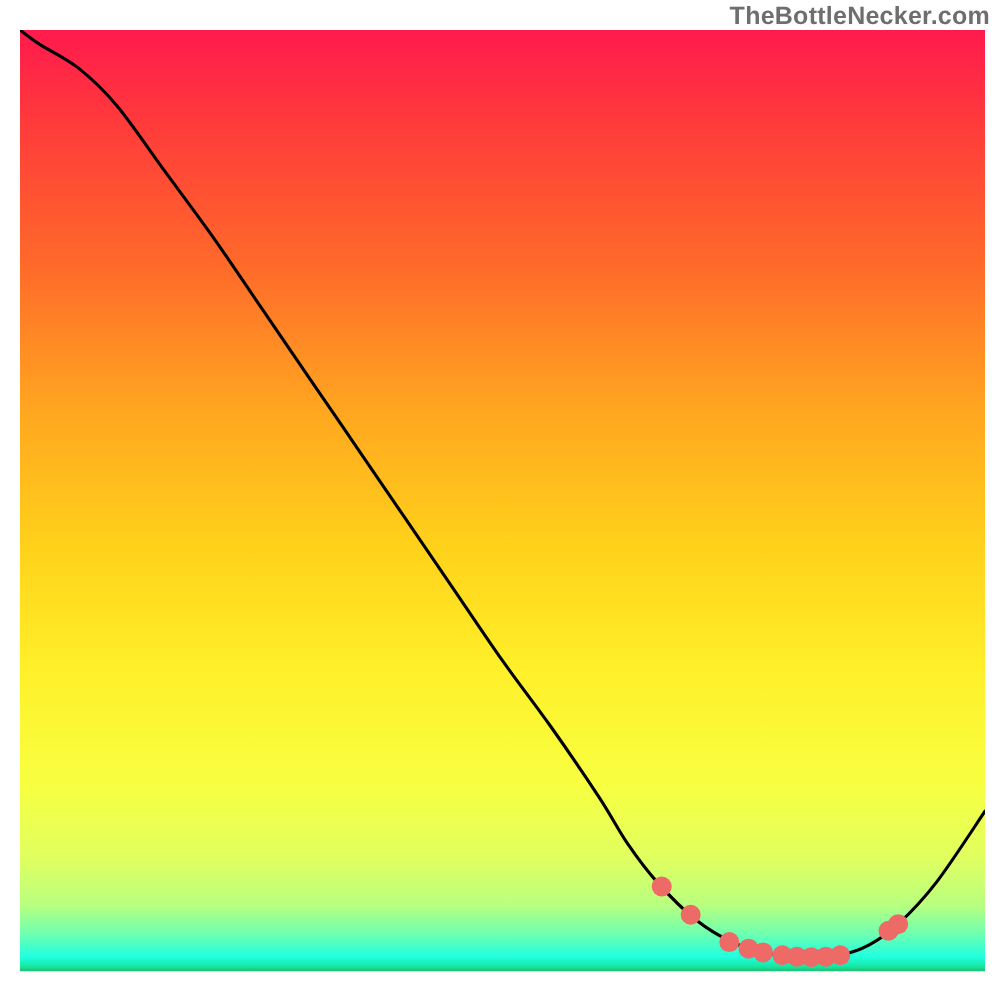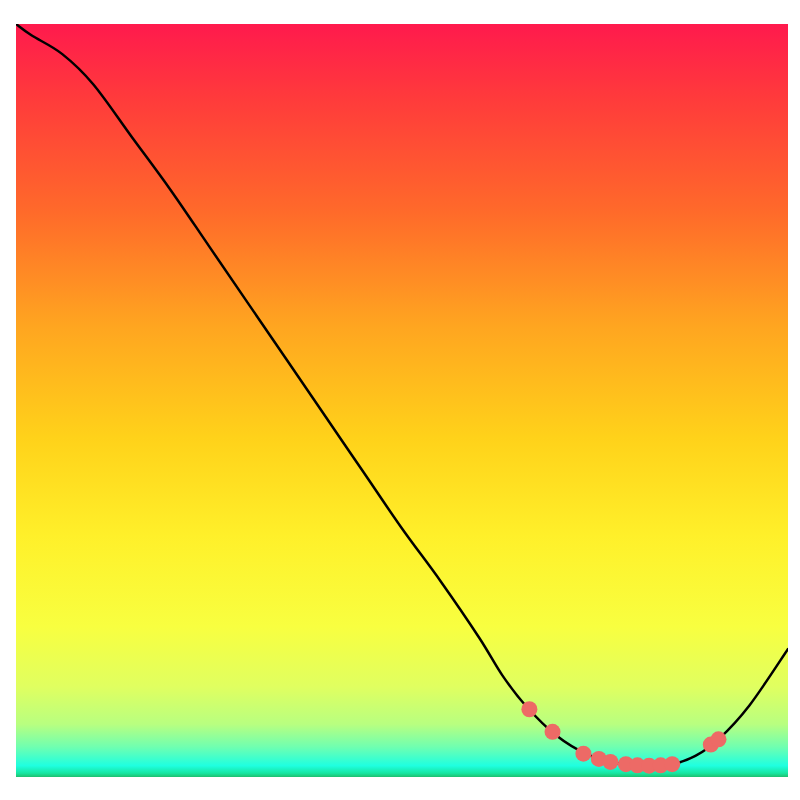--- a/index.html
+++ b/index.html
@@ -70,13 +70,14 @@
         <circle cx="594.44" cy="737.94" r="8" fill="#ed6a66"></circle>
         <circle cx="609.88" cy="740.20" r="8" fill="#ed6a66"></circle>
         <circle cx="621.46" cy="741.33" r="8" fill="#ed6a66"></circle>
         <circle cx="633.04" cy="741.71" r="8" fill="#ed6a66"></circle>
         <circle cx="644.62" cy="741.33" r="8" fill="#ed6a66"></circle>
         <circle cx="656.20" cy="740.20" r="8" fill="#ed6a66"></circle>
         <circle cx="694.80" cy="720.62" r="8" fill="#ed6a66"></circle>
         <circle cx="702.52" cy="715.35" r="8" fill="#ed6a66"></circle>
       </g>
   </svg>
+  <div id="attribution">TheBottleNecker.com</div>
 </div>
 
 </body></html>

